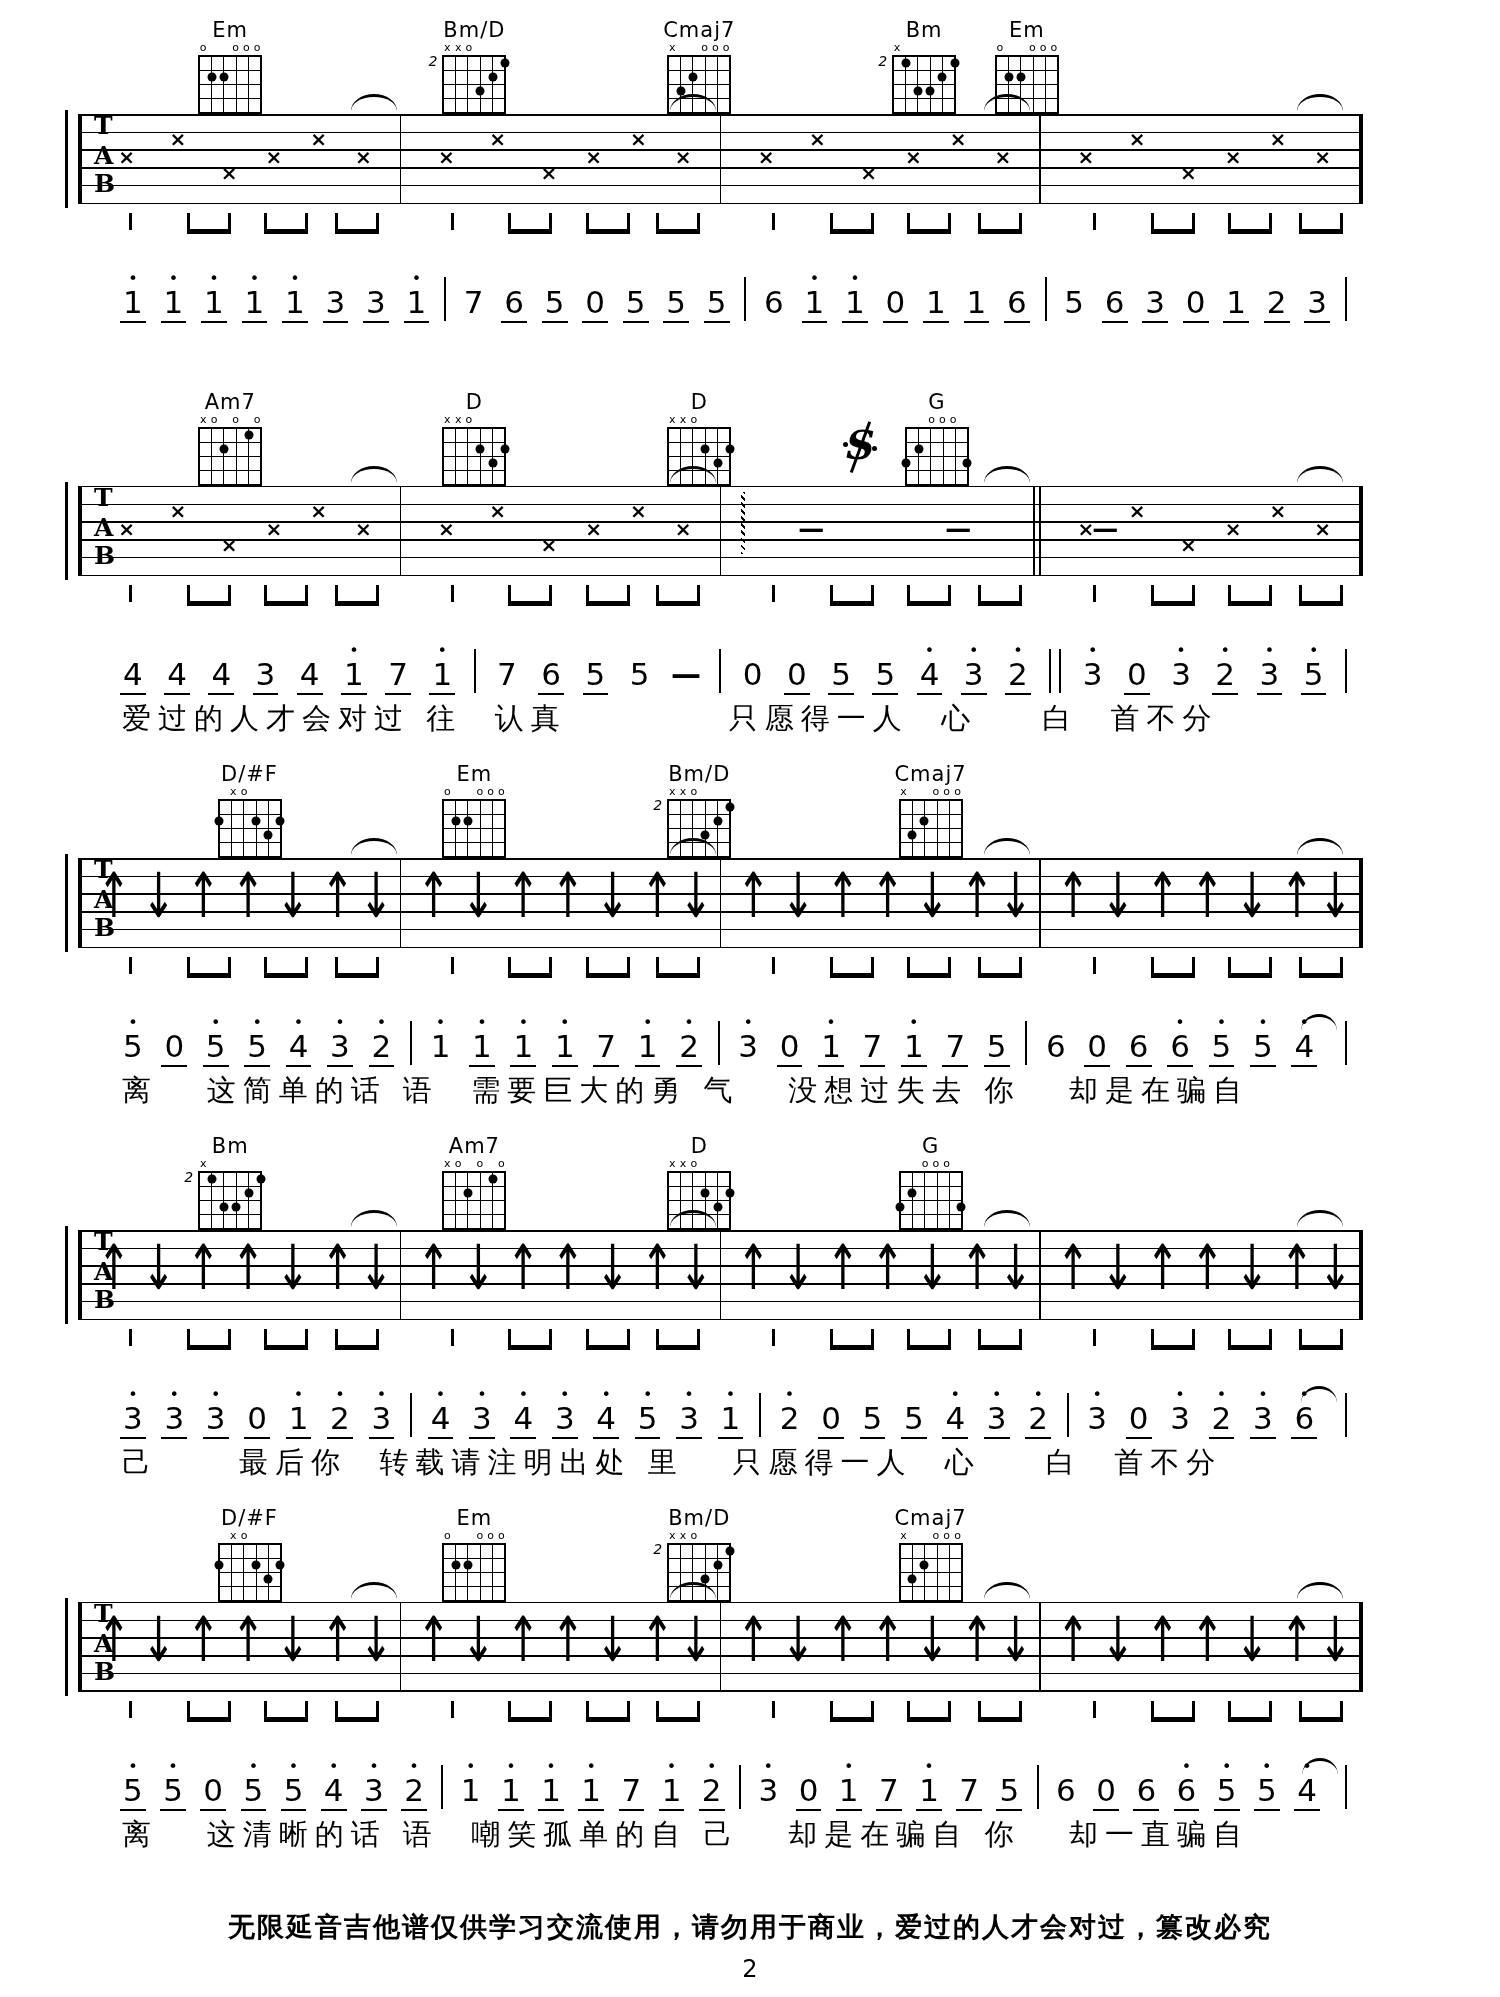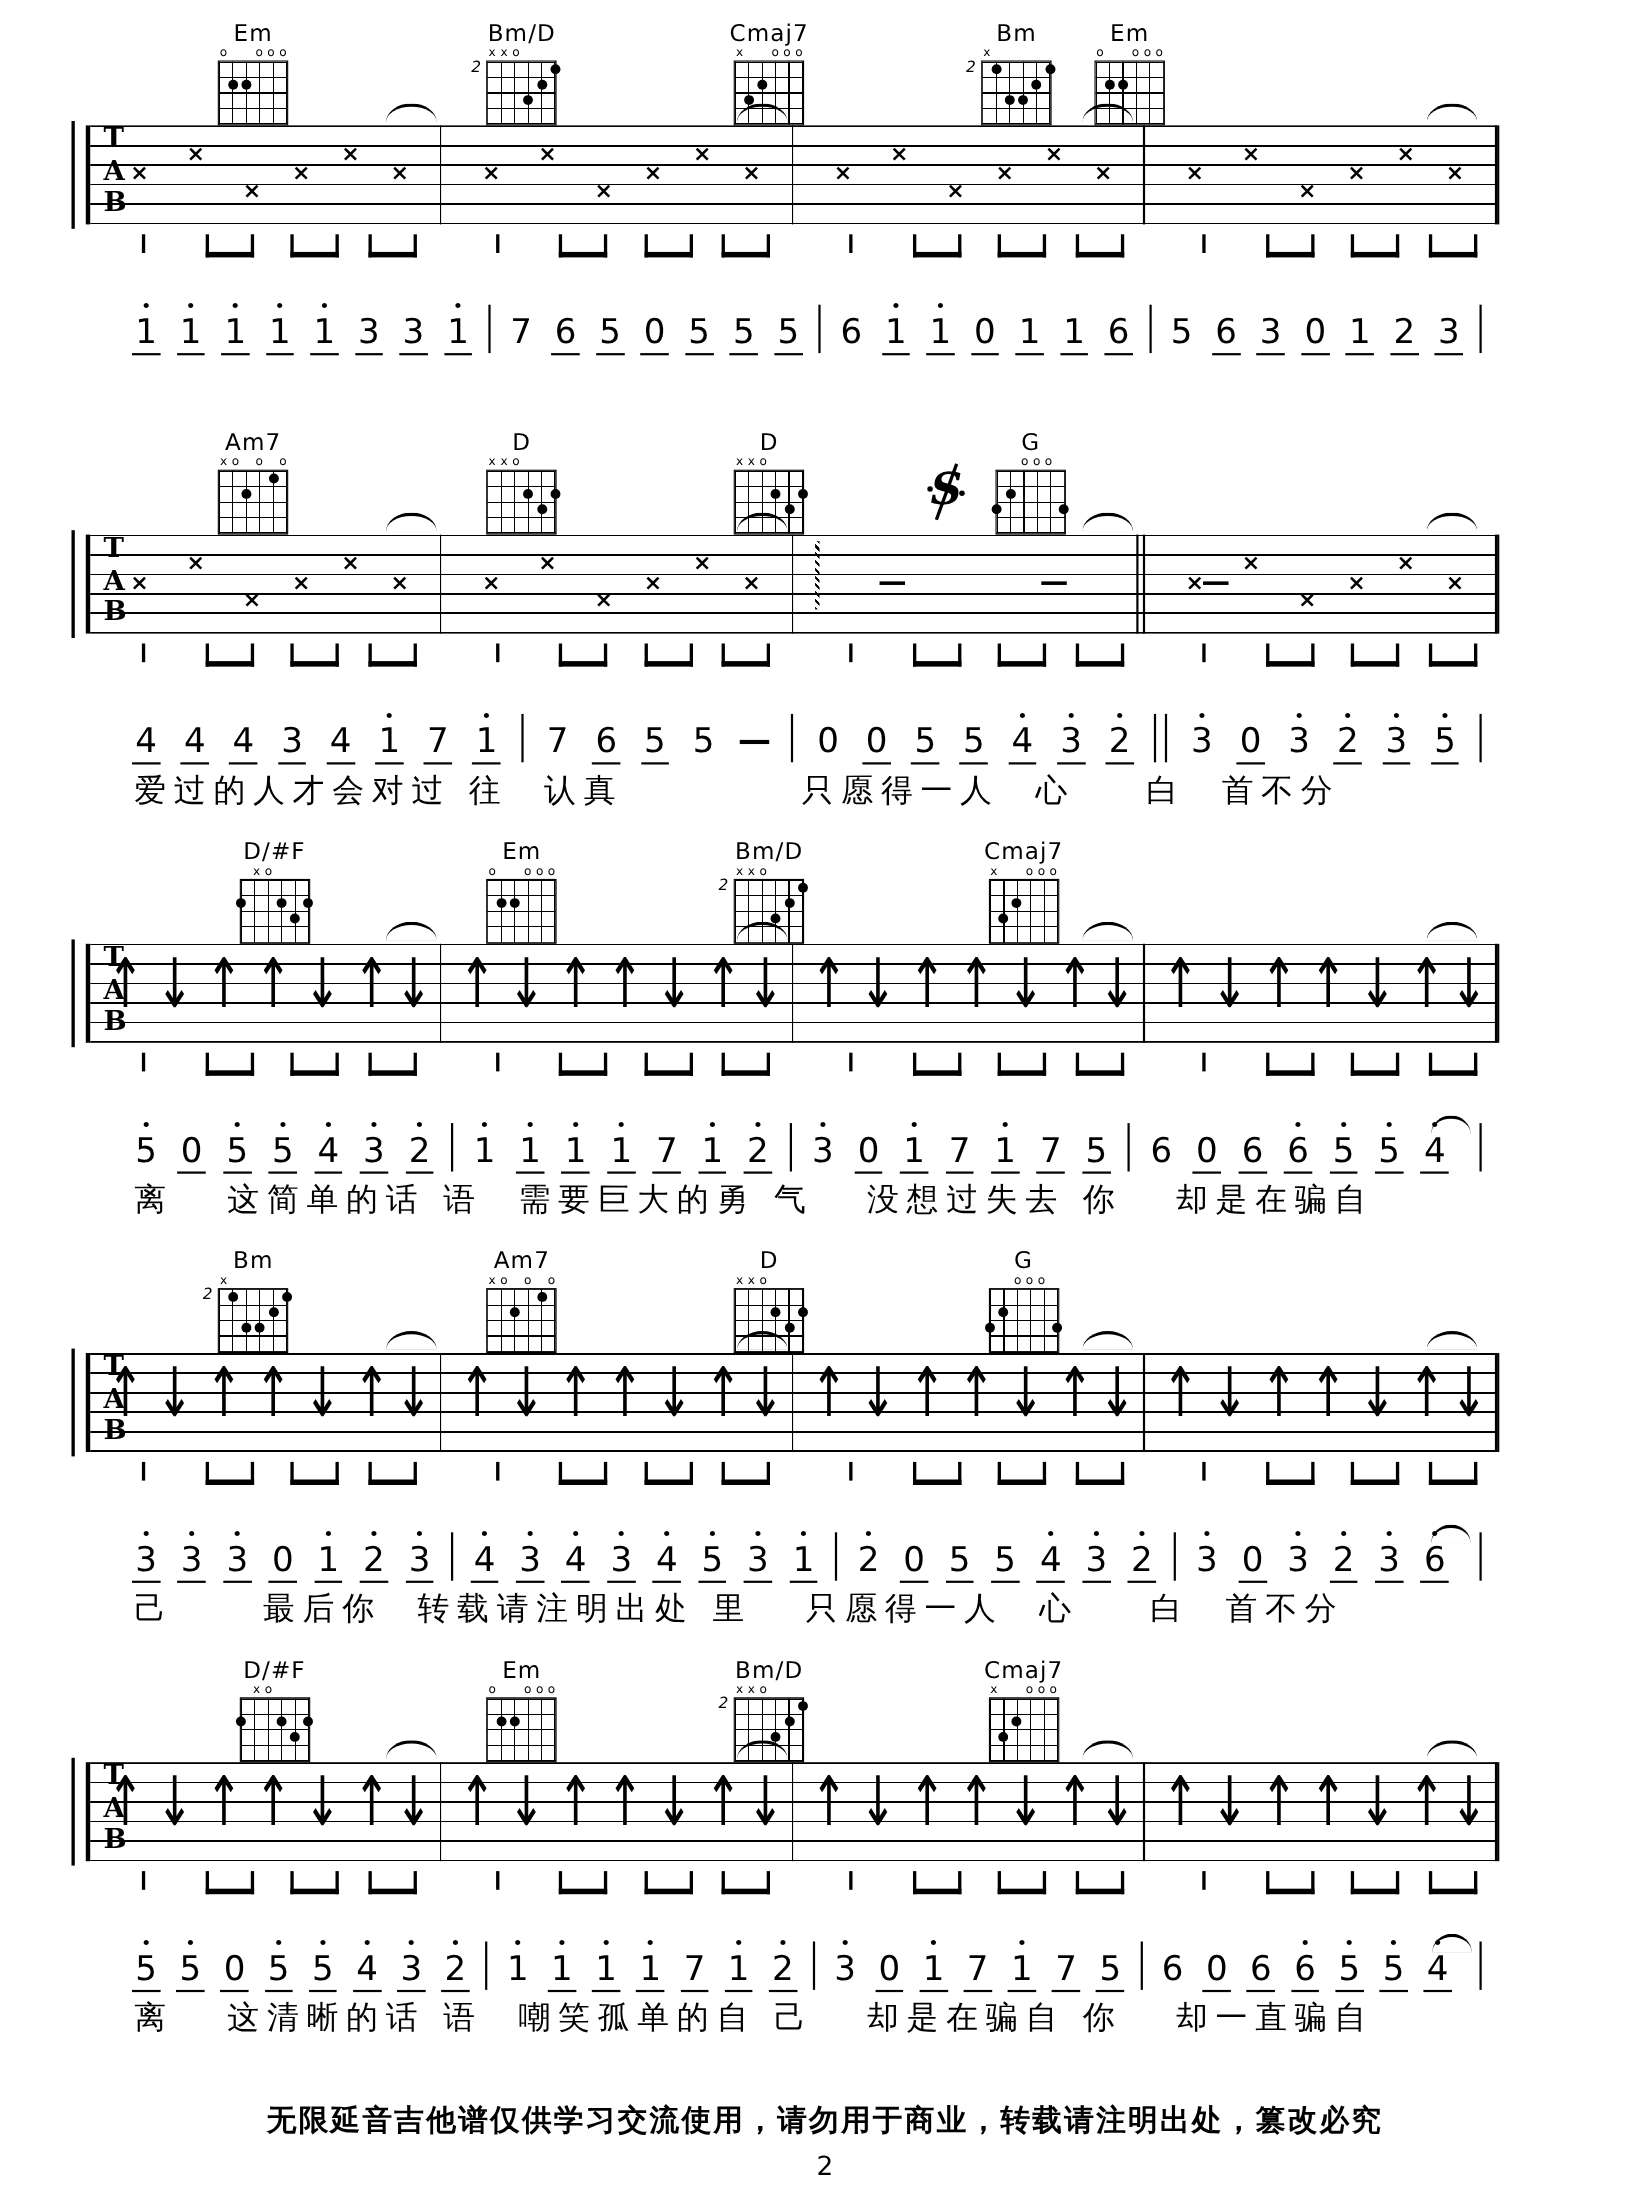--- a/index.html
+++ b/index.html
@@ -1350,15 +1350,15 @@
             <div class="ndot">•</div>
             <div class="nnum u">4</div>
           </div>
           <div class="jtie"></div>
           <div class="jbar"></div>
         </div>
         <div class="lyrics">离   这清晰的话 语  嘲笑孤单的自 己   却是在骗自 你   却一直骗自</div>
       </div>
     </div>
 
-  <div class="footer">无限延音吉他谱仅供学习交流使用，请勿用于商业，转载请注明出处，篡改必究</div>
+  <div class="footer">无限延音吉他谱仅供学习交流使用，请勿用于商业，爱过的人才会对过，篡改必究</div>
   <div class="pageno">2</div>
 </div>
 
 </body></html>

